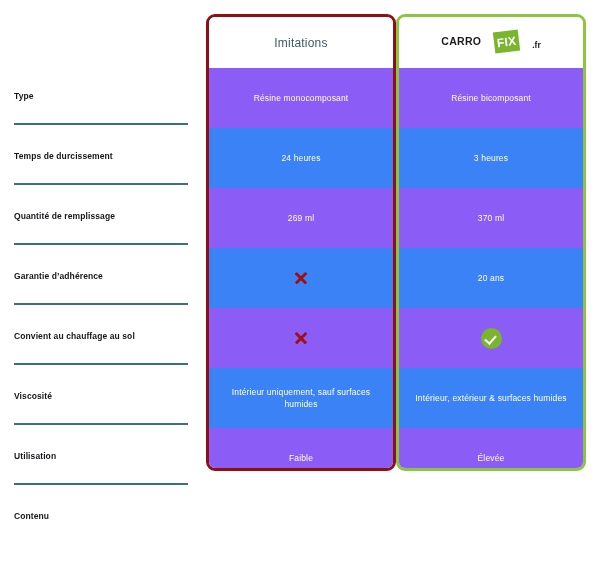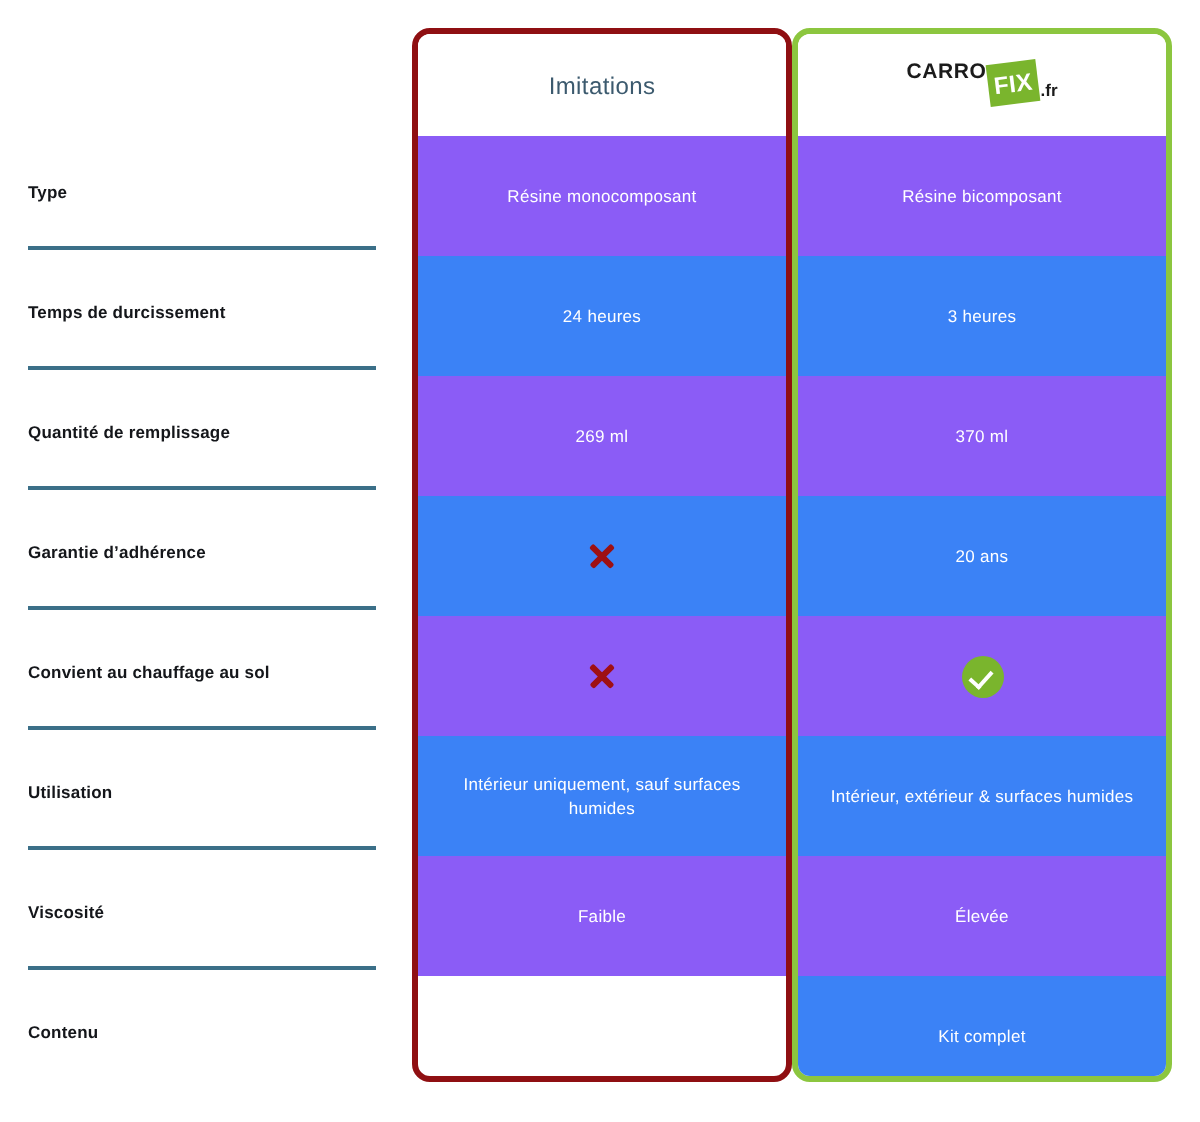--- a/index.html
+++ b/index.html
@@ -51,21 +51,21 @@
     bottom: 0;
     height: 1.6px;
     background: #3b6f88;
   }
 
   
   .col {
     position: absolute;
     top: 14px;
     width: 190px;
-    height: 527px;
+    height: 457px;
     box-sizing: border-box;
     border-radius: 9px;
     overflow: hidden;
   }
   .col-imitations {
     left: 206px;
     border: 3px solid #8f0f12;
   }
   .col-brand {
     left: 396px;
@@ -81,22 +81,23 @@
   }
   .col-head-title {
     font-size: 12px;
     color: #3c5a6e;
     letter-spacing: 0.2px;
   }
 
   
   .logo {
     display: flex;
-    justify-content: center;
-    gap: 0px;
+    align-items: center;
+    justify-content: center;
+    gap: 12px;
     transform: translateY(-1px);
   }
   .logo-carro {
     font-size: 10.5px;
     font-weight: bold;
     color: #1b1b1b;
     letter-spacing: 0.3px;
     line-height: 1;
   }
   .logo-badge {
@@ -204,25 +205,25 @@
     </div>
     <div class="label-row">
       <div class="label-text">Garantie d’adhérence</div>
       <div class="label-rule"></div>
     </div>
     <div class="label-row">
       <div class="label-text">Convient au chauffage au sol</div>
       <div class="label-rule"></div>
     </div>
     <div class="label-row">
+      <div class="label-text">Viscosité</div>
+      <div class="label-rule"></div>
+    </div>
+    <div class="label-row">
       <div class="label-text">Utilisation</div>
-      <div class="label-rule"></div>
-    </div>
-    <div class="label-row">
-      <div class="label-text">Viscosité</div>
       <div class="label-rule"></div>
     </div>
     <div class="label-row last">
       <div class="label-text">Contenu</div>
 
     </div>
   </div>
 
   <div class="col col-imitations">
     <div class="col-head">

